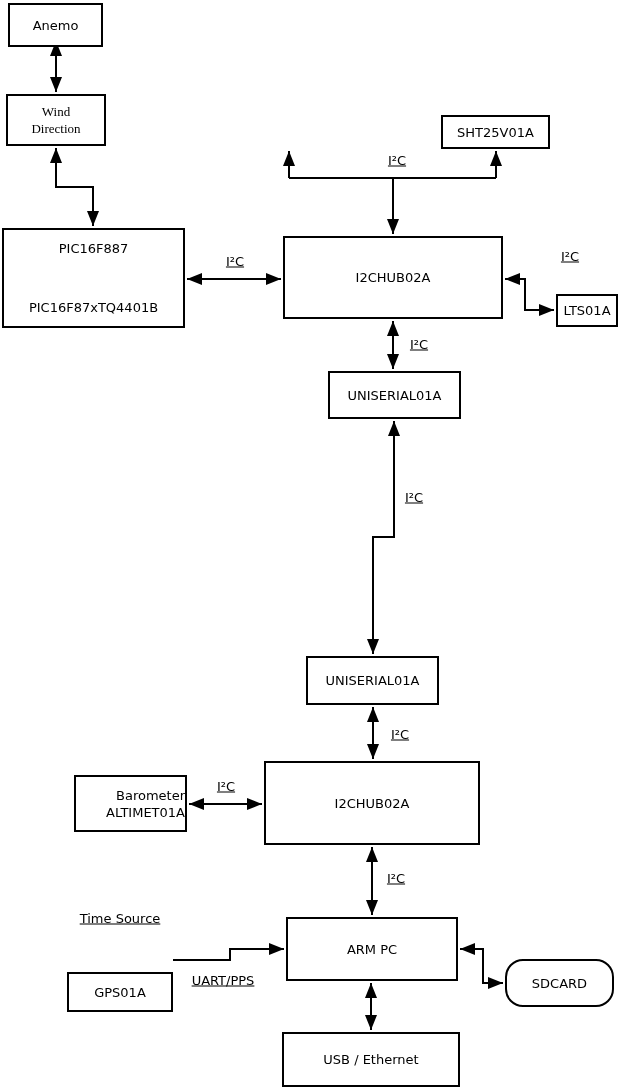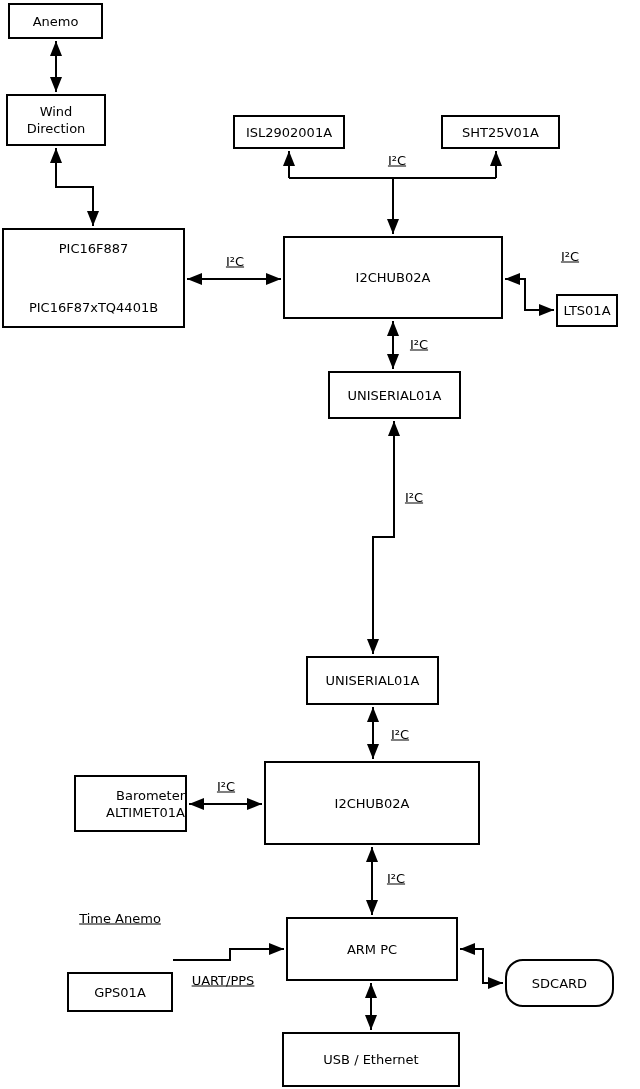--- a/index.html
+++ b/index.html
@@ -42,39 +42,36 @@
     <polyline points="393,321 393,369" marker-start="url(#arw)" marker-end="url(#arw)"></polyline>
     <polyline points="394,421 394,537 373,537 373,654" marker-start="url(#arw)" marker-end="url(#arw)"></polyline>
     <polyline points="373,707 373,759" marker-start="url(#arw)" marker-end="url(#arw)"></polyline>
     <polyline points="189,804 262,804" marker-start="url(#arw)" marker-end="url(#arw)"></polyline>
     <polyline points="372,847 372,915" marker-start="url(#arw)" marker-end="url(#arw)"></polyline>
     <polyline points="173,960 230,960 230,949 284,949" marker-end="url(#arw)"></polyline>
     <polyline points="460,949 483,949 483,983 503,983" marker-start="url(#arw)" marker-end="url(#arw)"></polyline>
     <polyline points="371,983 371,1030" marker-start="url(#arw)" marker-end="url(#arw)"></polyline>
   </svg>
 
-  <div class="node" style="left:8px;top:3px;width:95px;height:36px;">
+  <div class="node" style="left:8px;top:3px;width:95px;height:44px;">
     <span>Anemo</span>
   </div>
 
-  <div class="node" style="left:6px;top:94px;width:100px;height:52px;">
+  <div class="node" style="left:6px;top:94px;width:100px;height:52px;font-family:Liberation Serif, serif;">
     <span>Wind</span>
     <span>Direction</span>
   </div>
 
   <div class="node" style="left:2px;top:228px;width:183px;height:100px;gap:42px;">
     <span>PIC16F887</span>
     <span>PIC16F87xTQ4401B</span>
   </div>
 
-  <div class="node" style="left:233px;top:115px;width:112px;height:34px;">
-    <span>ISL2902001A</span>
-  </div>
 
-  <div class="node" style="left:441px;top:115px;width:119px;height:34px;">
+  <div class="node" style="left:441px;top:115px;width:109px;height:34px;">
     <span>SHT25V01A</span>
   </div>
 
   <div class="node" style="left:283px;top:236px;width:220px;height:83px;">
     <span>I2CHUB02A</span>
   </div>
 
   <div class="node" style="left:556px;top:294px;width:62px;height:33px;">
     <span>LTS01A</span>
   </div>
@@ -114,15 +111,15 @@
 
   <span class="elabel" style="left:397px;top:160px;">I²C</span>
   <span class="elabel" style="left:235px;top:261px;">I²C</span>
   <span class="elabel" style="left:570px;top:256px;">I²C</span>
   <span class="elabel" style="left:419px;top:344px;">I²C</span>
   <span class="elabel" style="left:414px;top:497px;">I²C</span>
   <span class="elabel" style="left:400px;top:734px;">I²C</span>
   <span class="elabel" style="left:226px;top:786px;">I²C</span>
   <span class="elabel" style="left:396px;top:878px;">I²C</span>
   <span class="elabel" style="left:223px;top:980px;">UART/PPS</span>
-  <span class="elabel" style="left:120px;top:918px;">Time Anemo</span>
+  <span class="elabel" style="left:120px;top:918px;">Time Source</span>
 
 </div>
 
 </body></html>

